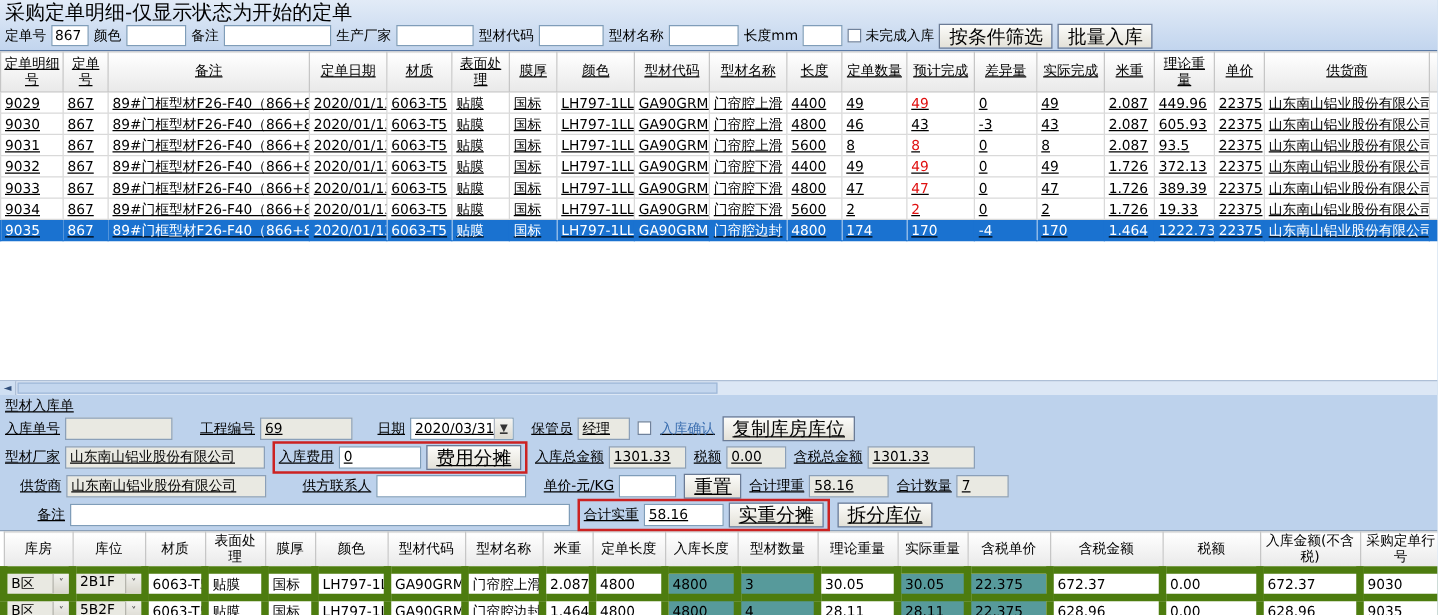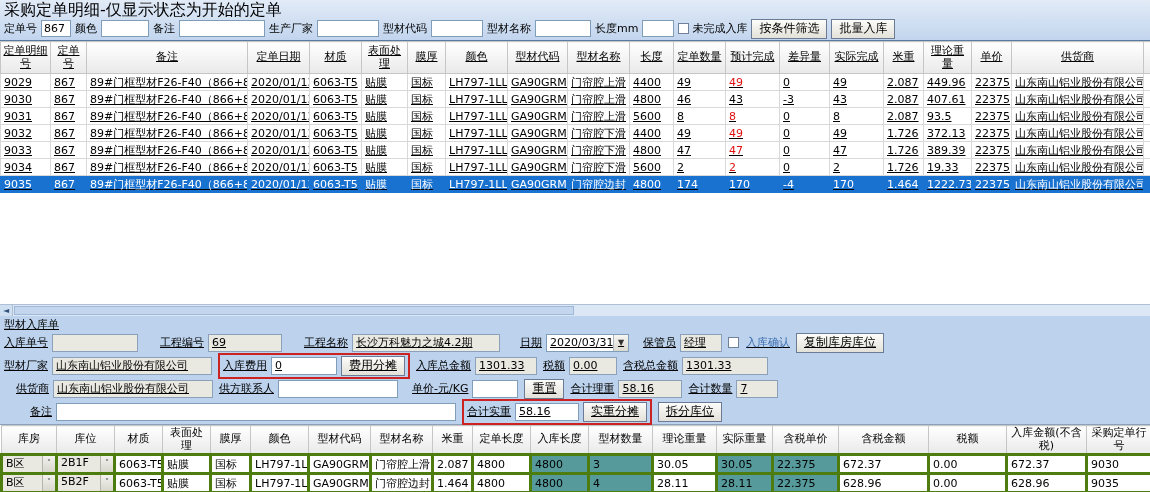--- a/index.html
+++ b/index.html
@@ -9,21 +9,21 @@
   .window { width:1150px; height:492px; position:relative; background:#bdd2ec; }
 
   
   .top-strip { background:linear-gradient(#e2ebf7,#c2d5ee); padding:2px 0 0 4px; height:40px; }
   .win-title { font-size:16px; height:16px; line-height:15px; color:#000; }
   .filter-row { display:flex; align-items:center; gap:4px; height:21px; }
   .filter-row label { white-space:nowrap; }
   .tb { border:1px solid #7f9db9; background:#fff; height:17px; font-size:11px;
         font-family:"DejaVu Sans",sans-serif; padding:0 2px; }
   .btn { border:1px solid #6b7b95; background:linear-gradient(#fcfcfa,#e3e1d8);
-         height:20px; font-size:12px; padding:0 7px; white-space:nowrap; cursor:default;
+         height:20px; font-size:15px; padding:0 7px; white-space:nowrap; cursor:default;
          font-family:"DejaVu Sans",sans-serif; }
   .cb { display:inline-block; width:11px; height:11px; border:1px solid #6f819b; background:#fff;
         vertical-align:-2px; margin-right:3px; }
 
   
   .grid-wrap { background:#fff; border-top:1px solid #5a7aa6; height:264px; overflow:hidden; }
   table.grid { border-collapse:collapse; table-layout:fixed; width:1150px;text-decoration:underline; }
   table.grid th { background:linear-gradient(#ffffff,#e9e9e9); border:1px solid #c6c6c6;
         font-weight:normal; font-size:11px; line-height:1.15; padding:1px 2px; height:32px;
         overflow:hidden; text-align:center; }
@@ -55,21 +55,21 @@
   .combo .val { padding:0 3px; line-height:16px; }
   .combo .dd { width:15px; height:16px; background:linear-gradient(#f5f5f2,#dcdad0);
         border-left:1px solid #aeb6c2; font-size:8px; line-height:16px; text-align:center; color:#333; }
 
   
   .bgrid-wrap { background:#fff; border-top:1px solid #8ba0b9; height:74px; overflow:hidden; margin-top:1px; }
   table.bgrid { border-collapse:collapse; table-layout:fixed; width:1150px; }
   table.bgrid th { background:linear-gradient(#ffffff,#e9e9e9); border:1px solid #c6c6c6;
         font-weight:normal; font-size:11px; line-height:1.15; padding:1px 2px; height:29px;
         overflow:hidden; text-align:center; }
-  table.bgrid td { border:3px solid #4d7c0f; font-size:11px; height:18px; padding:0 3px;
+  table.bgrid td { border:6px solid #4d7c0f; font-size:11px; height:18px; padding:0 3px;
         white-space:nowrap; overflow:hidden; }
   table.bgrid td.teal { background:#579a9b; }
   table.bgrid td.combo-cell { background:#e9e9e2; padding-right:0; }
   .cell-dd { float:right; width:13px; height:16px; background:linear-gradient(#f2f2ef,#d8d6cc);
         border-left:1px solid #b5b5ad; font-size:8px; line-height:16px; text-align:center; color:#444; }
 </style>
 </head>
 <body>
 
 <div class="window">
@@ -178,21 +178,21 @@
             <td>国标</td>
             <td>LH797-1LL0</td>
             <td>GA90GRM03</td>
             <td>门帘腔上滑</td>
             <td>4800</td>
             <td>46</td>
             <td>43</td>
             <td>-3</td>
             <td>43</td>
             <td>2.087</td>
-            <td>407.61</td>
+            <td>605.93</td>
             <td>22375</td>
             <td>山东南山铝业股份有限公司</td>
             <td></td>
           </tr>
           <tr>
             <td>9031</td>
             <td>867</td>
             <td>89#门框型材F26-F40（866+867）</td>
             <td>2020/01/13</td>
             <td>6063-T5</td>
@@ -314,24 +314,20 @@
 
     <div class="frow">
       <span class="fitem">
           <label>入库单号</label>
         <span class="ro" style="width:86px"></span>
         </span>
       <span class="fitem" style="margin-left:16px">
           <label>工程编号</label>
         <span class="ro" style="width:74px">69</span>
         </span>
-      <span class="fitem" style="margin-left:16px">
-          <label>工程名称</label>
-        <span class="ro" style="width:148px">长沙万科魅力之城4.2期</span>
-        </span>
       <span class="fitem" style="margin-left:14px">
           <label>日期</label>
         <span class="combo">
           <span class="val" style="width:66px">2020/03/31</span>
           <span class="dd">▼</span>
         </span>
         </span>
       <span class="fitem" style="margin-left:8px">
           <label>保管员</label>
         <span class="ro" style="width:42px">经理</span>
@@ -365,21 +361,21 @@
           <label>含税总金额</label>
         <span class="ro" style="width:86px">1301.33</span>
         </span>
     </div>
 
     <div class="frow">
       <span class="fitem" style="margin-left:12px">
           <label>供货商</label>
         <span class="ro" style="width:160px">山东南山铝业股份有限公司</span>
         </span>
-      <span class="fitem" style="margin-left:0">
+      <span class="fitem" style="margin-left:23px">
           <label>供方联系人</label>
         <span class="wr" style="width:120px"></span>
         </span>
       <span class="fitem" style="margin-left:8px">
           <label>单价-元/KG</label>
         <span class="wr" style="width:46px"></span>
         </span>
       <button class="btn">重置</button>
       <span class="fitem">
           <label>合计理重</label>

